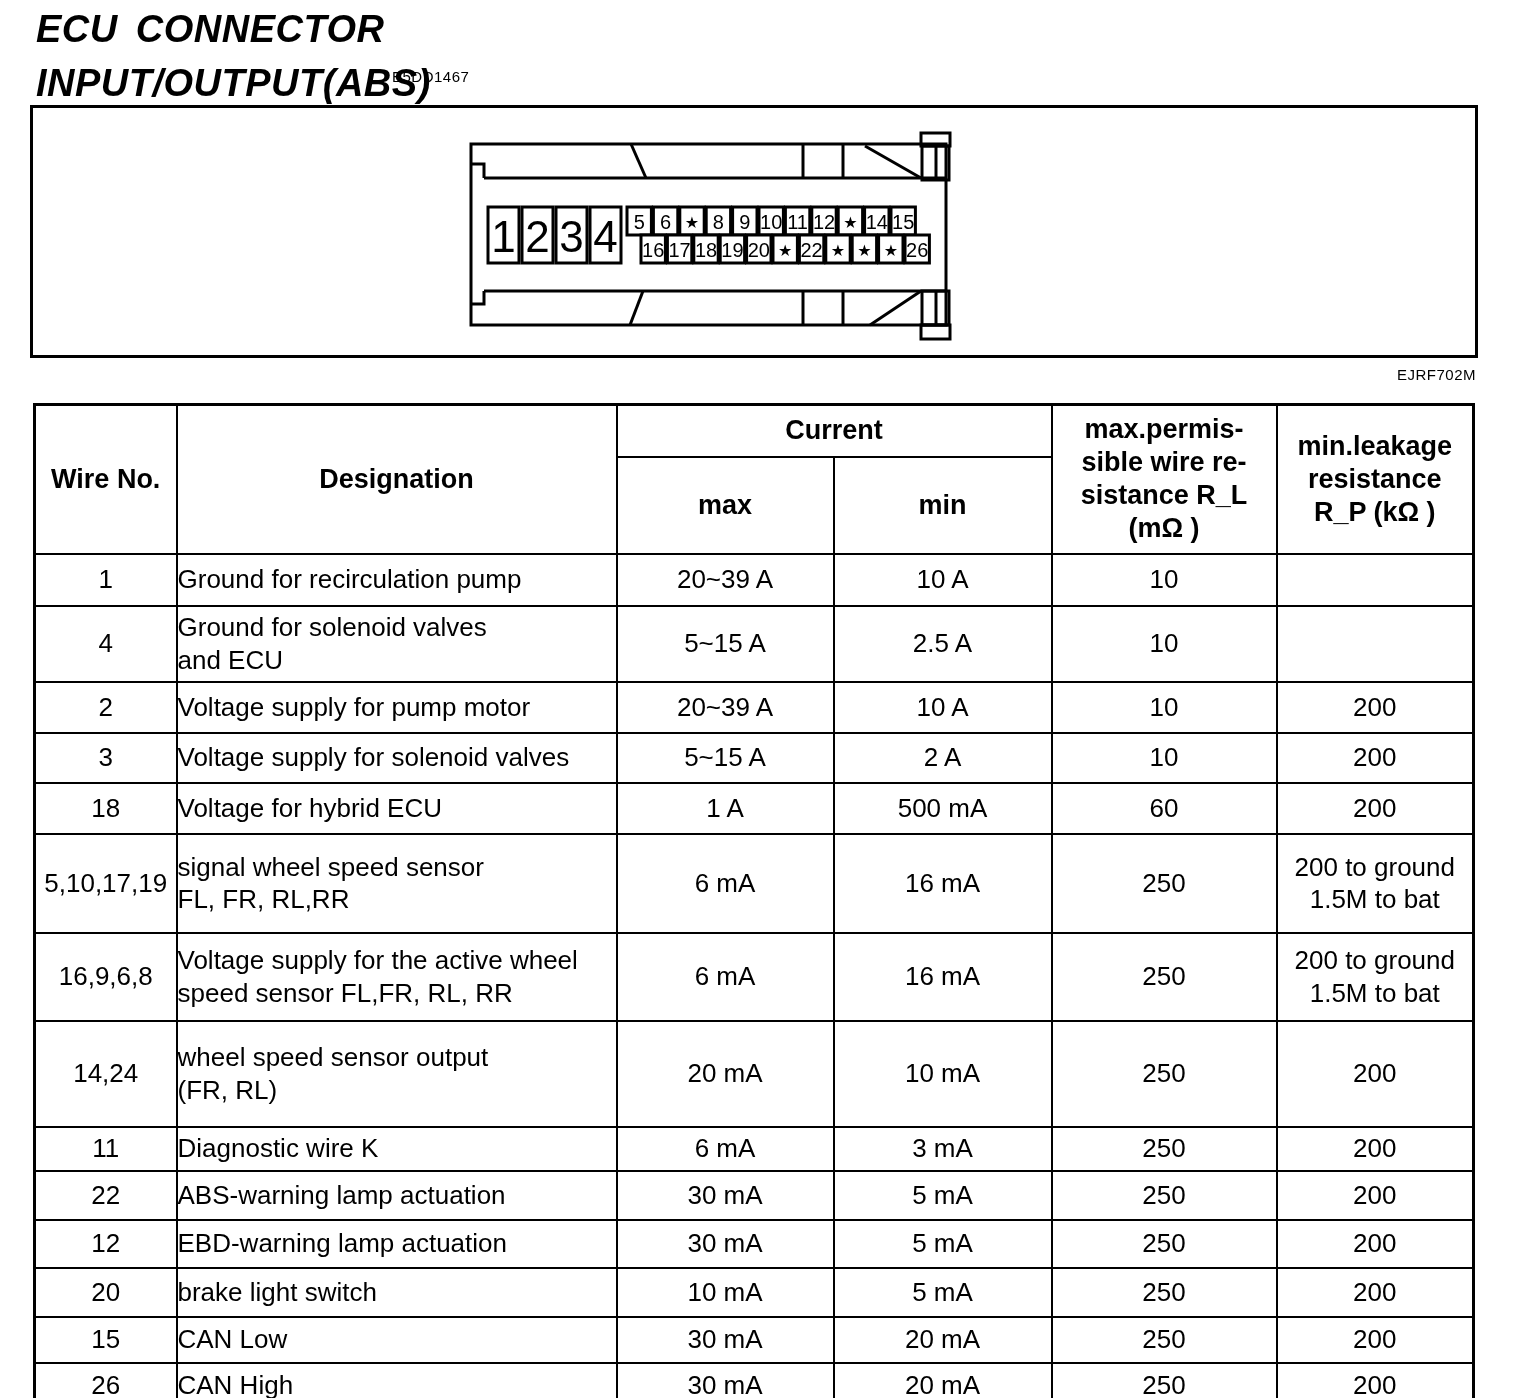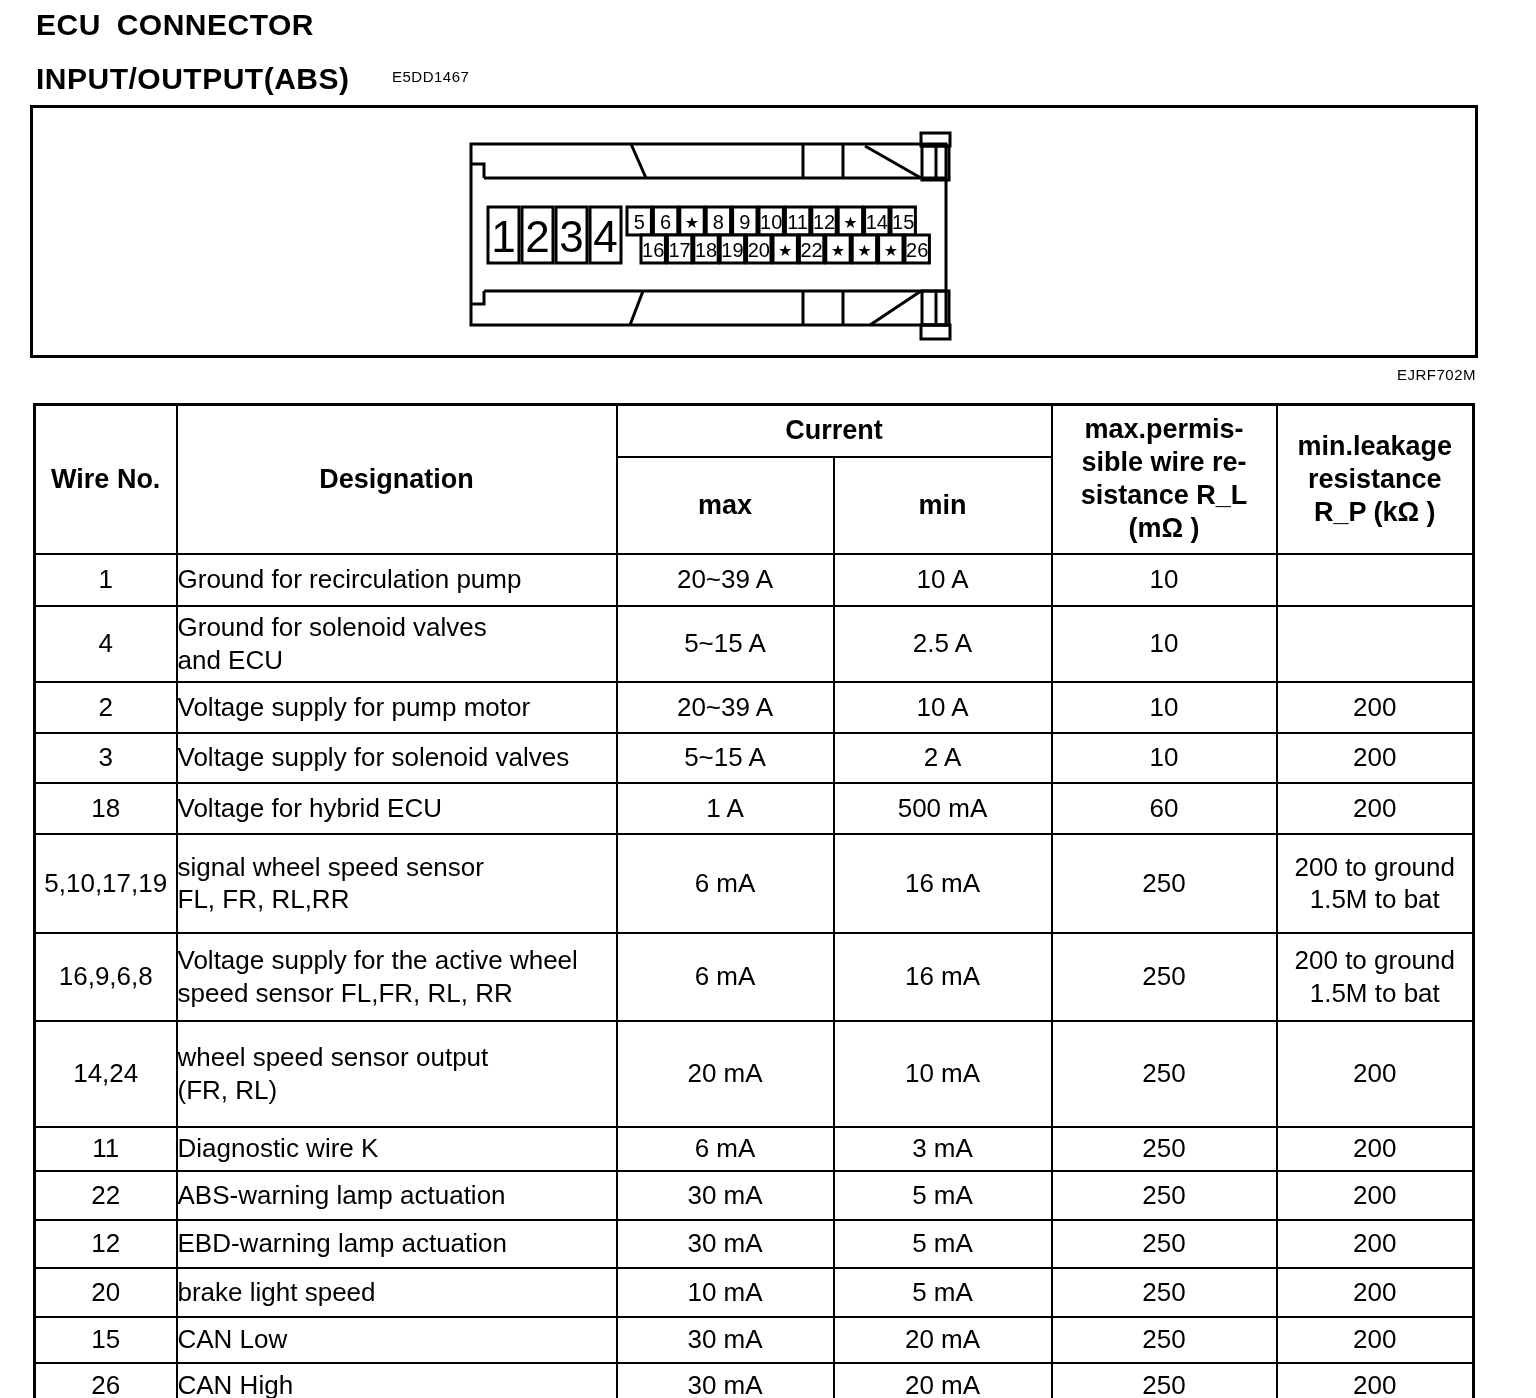--- a/index.html
+++ b/index.html
@@ -3,21 +3,21 @@
 <meta charset="utf-8">
 <style>
   html,body{margin:0;padding:0;}
   body{
     width:1536px;height:1398px;position:relative;
     background:#ffffff;color:#000;
     font-family:"Liberation Sans", sans-serif;
     overflow:hidden;
   }
   .abs{position:absolute;}
-  .title{font-weight:bold;font-size:30px;letter-spacing:.5px;word-spacing:7px;line-height:1;}
+  .title{font-weight:bold;font-size:38px;letter-spacing:.5px;word-spacing:7px;line-height:1;font-style:italic;}
   .doc-code{font-size:15px;letter-spacing:.5px;}
   .figure-box{
     left:30px;top:105px;width:1448px;height:253px;
     border:3px solid #000;box-sizing:border-box;background:#fff;
   }
   .figure-box svg{display:block;width:100%;height:100%;}
   .fig-ref{right:60px;top:366px;font-size:15px;letter-spacing:.5px;}
   table.io{
     border-collapse:collapse;table-layout:fixed;
     border:3px solid #000;background:#fff;
@@ -301,21 +301,21 @@
       <tr style="height: 48px;">
     <td class="c-center">12</td>
     <td class="c-left">EBD-warning lamp actuation</td>
     <td class="c-center">30 mA</td>
     <td class="c-center">5 mA</td>
     <td class="c-center">250</td>
     <td class="c-center">200</td>
   </tr>
       <tr style="height: 49px;">
     <td class="c-center">20</td>
-    <td class="c-left">brake light speed</td>
+    <td class="c-left">brake light switch</td>
     <td class="c-center">10 mA</td>
     <td class="c-center">5 mA</td>
     <td class="c-center">250</td>
     <td class="c-center">200</td>
   </tr>
       <tr style="height: 46px;">
     <td class="c-center">15</td>
     <td class="c-left">CAN Low</td>
     <td class="c-center">30 mA</td>
     <td class="c-center">20 mA</td>

